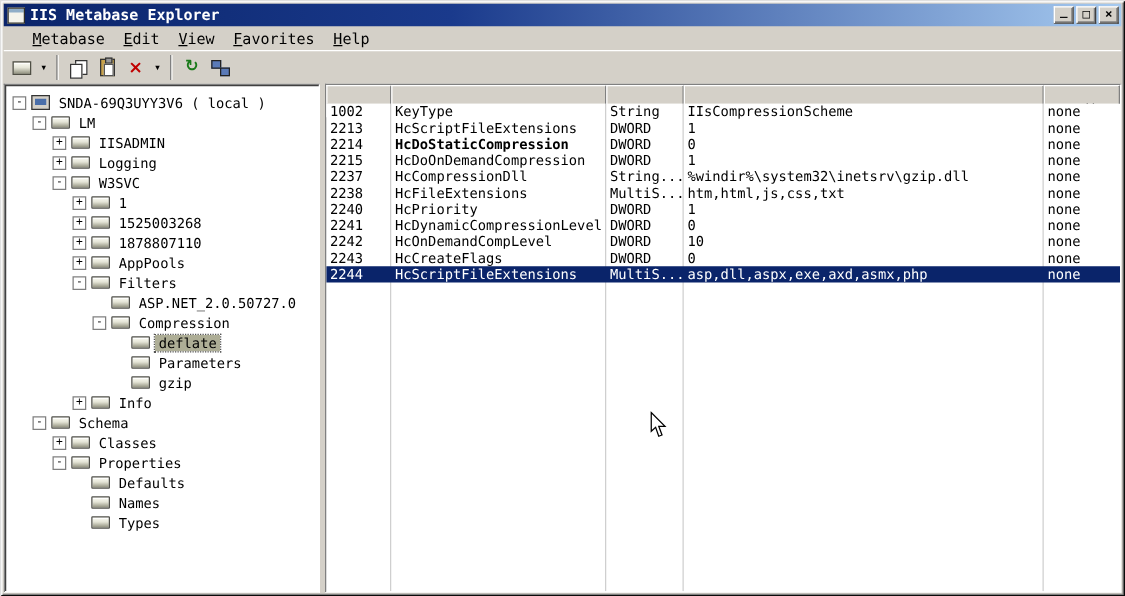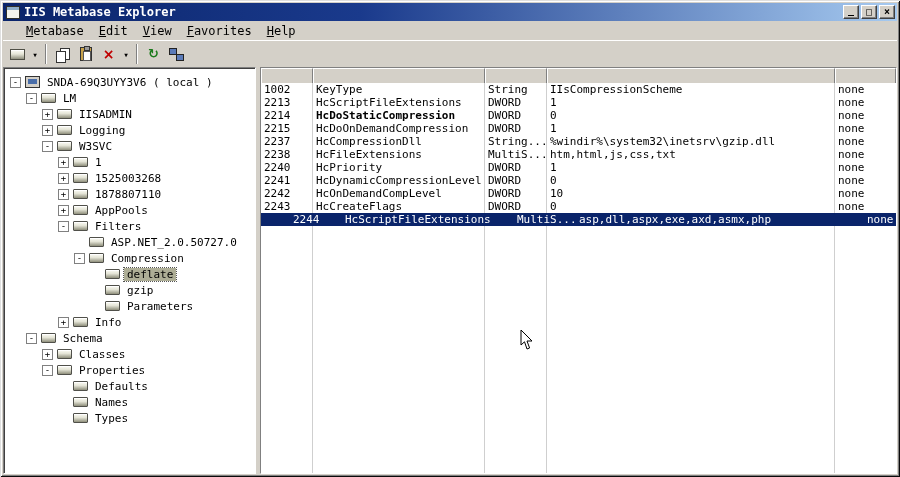--- a/index.html
+++ b/index.html
@@ -64,21 +64,21 @@
   .tree-label { padding:0 3px; }
   .tree-label.selected { background:#aeae96; outline:1px dotted #555; }
 
   
   .lv-header { display:flex; height:15px; background:#d4d0c8; flex:none; }
   .lv-h { border-top:1px solid #fff; border-left:1px solid #fff; border-right:1px solid #808080; border-bottom:1px solid #808080;
     padding:12px 4px; line-height:13px; white-space:nowrap; overflow:hidden; flex:none; }
   .lv-body { position:relative; flex:1; overflow:hidden; background:#fff; }
   .col-line { position:absolute; top:0; bottom:0; width:1px; background:#cfcfcf; z-index:0; }
   .lv-row { position:relative; z-index:1; display:flex; height:13px; line-height:13px; white-space:nowrap; }
-  .lv-row.selected { background:#0a246a; color:#fff;padding-left:29px; }
+  .lv-row.selected { background:#0a246a; color:#fff; }
   .lv-c { padding:0 3px; overflow:hidden; white-space:nowrap; flex:none; }
 
   
   .cursor { position:absolute; left:520px; top:329px; z-index:50; pointer-events:none; }
 </style>
 </head>
 <body>
 
 <div id="window">
 
@@ -186,26 +186,26 @@
           <span class="tree-label">Compression</span>
         </div>
         <div class="tree-row" style="padding-left: 82px;">
           <div class="spacer"></div>
           <span class="tree-icon icon-key"></span>
           <span class="tree-label selected">deflate</span>
         </div>
         <div class="tree-row" style="padding-left: 82px;">
           <div class="spacer"></div>
           <span class="tree-icon icon-key"></span>
+          <span class="tree-label">Parameters</span>
+        </div>
+        <div class="tree-row" style="padding-left: 82px;">
+          <div class="spacer"></div>
+          <span class="tree-icon icon-key"></span>
           <span class="tree-label">gzip</span>
-        </div>
-        <div class="tree-row" style="padding-left: 82px;">
-          <div class="spacer"></div>
-          <span class="tree-icon icon-key"></span>
-          <span class="tree-label">Parameters</span>
         </div>
         <div class="tree-row" style="padding-left: 50px;">
           <div class="expander">+</div>
           <span class="tree-icon icon-key"></span>
           <span class="tree-label">Info</span>
         </div>
         <div class="tree-row" style="padding-left: 18px;">
           <div class="expander">-</div>
           <span class="tree-icon icon-key"></span>
           <span class="tree-label">Schema</span>

